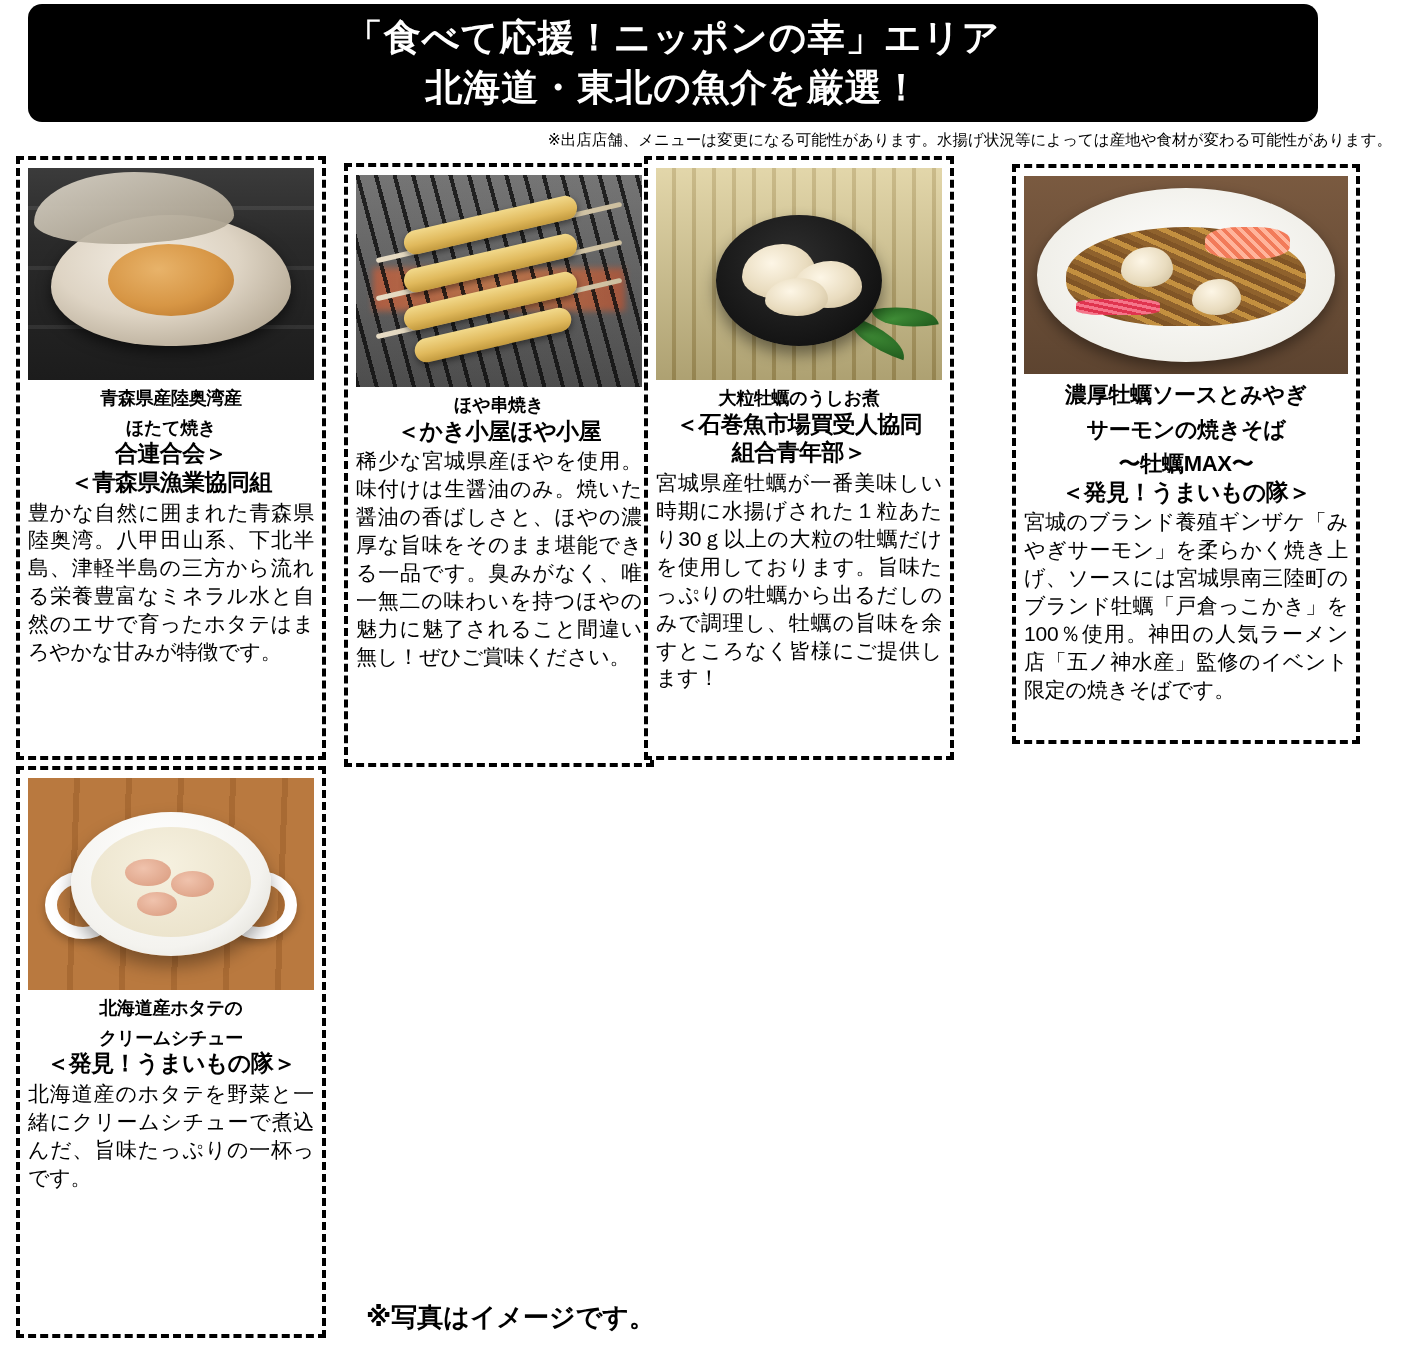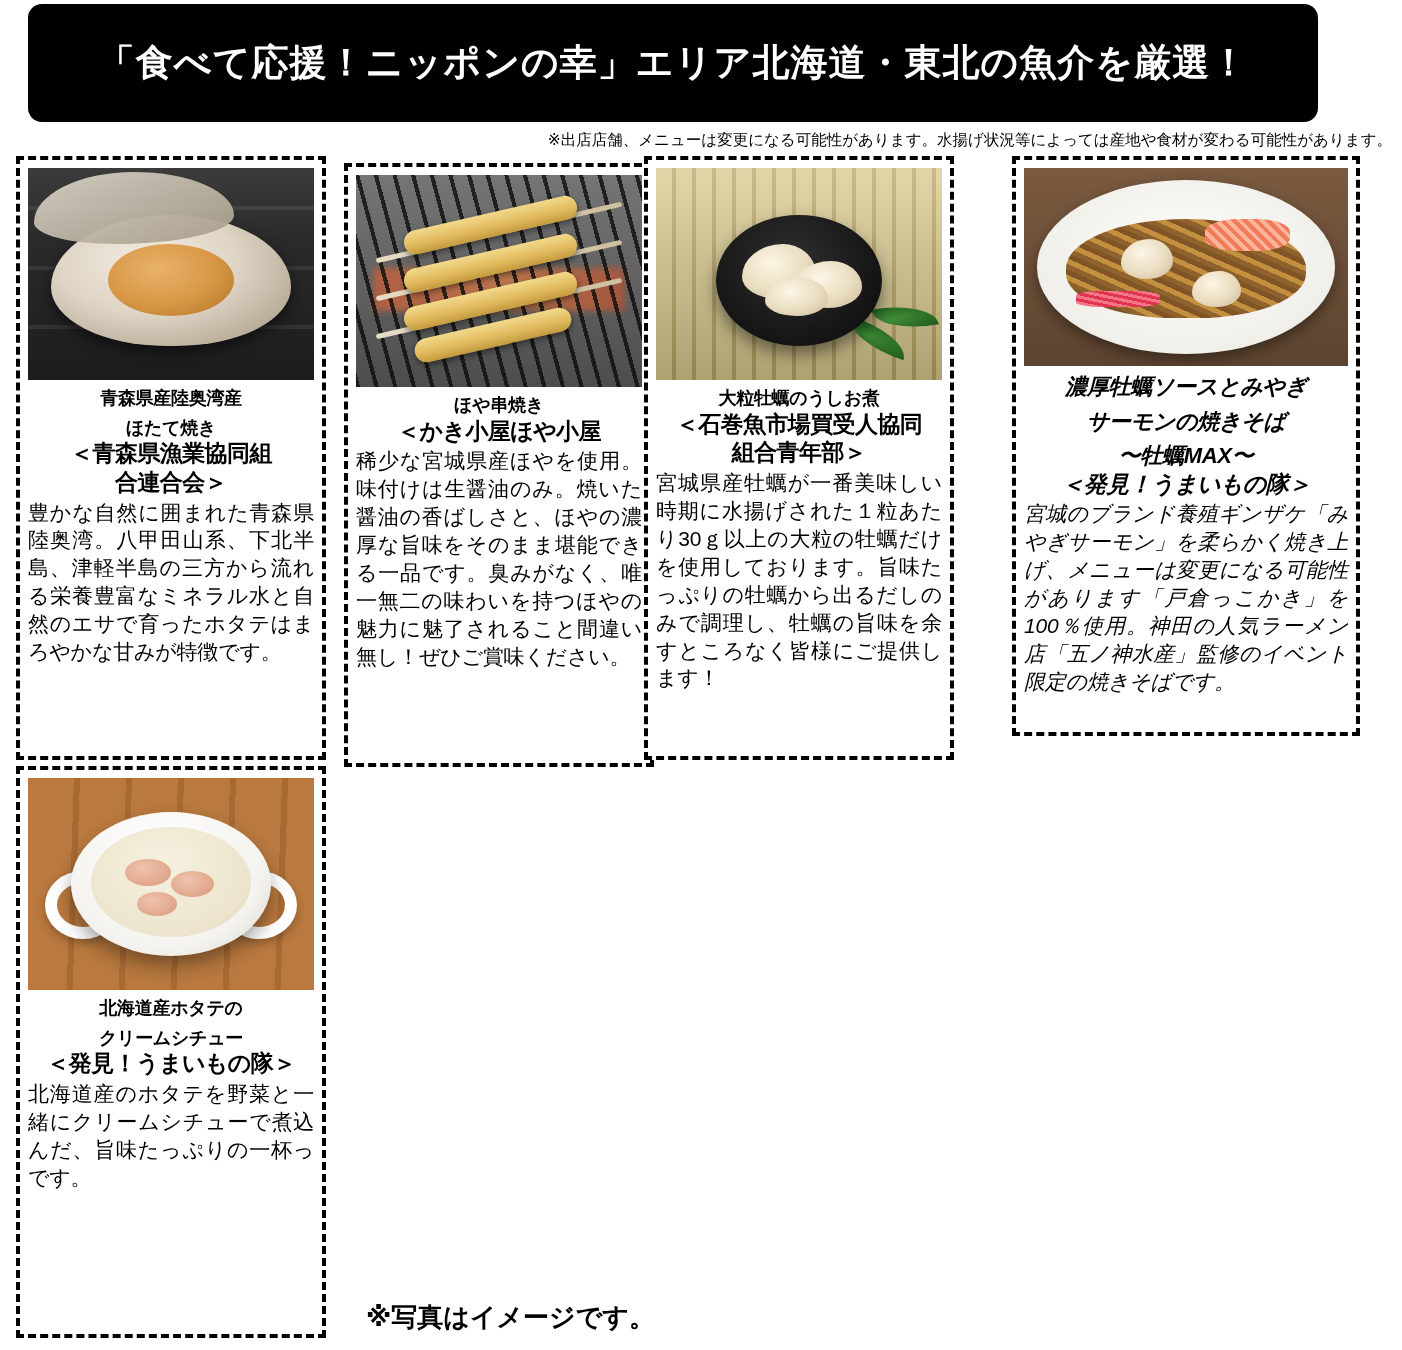--- a/index.html
+++ b/index.html
@@ -19,20 +19,21 @@
   
   .banner {
     position: absolute;
     left: 28px;
     top: 4px;
     width: 1290px;
     height: 118px;
     background: #000000;
     border-radius: 14px;
     display: flex;
+    flex-direction: column;
     align-items: center;
     justify-content: center;
   }
   .banner .line {
     color: #ffffff;
     font-weight: bold;
     font-size: 37px;
     letter-spacing: 1px;
     line-height: 1.35;
     text-align: center;
@@ -88,21 +89,21 @@
     margin-top: 2px;
     text-align: justify;
     text-justify: inter-character;
     letter-spacing: -0.2px;
   }
 
   
   #card-hotate   { left: 16px;   top: 156px; width: 310px; height: 604px; }
   #card-hoya     { left: 344px;  top: 163px; width: 310px; height: 604px; }
   #card-kaki     { left: 644px;  top: 156px; width: 310px; height: 604px; }
-  #card-yakisoba { left: 1012px; top: 156px; width: 348px; height: 580px; font-style: italic; }
+  #card-yakisoba { left: 1012px; top: 164px; width: 348px; height: 580px; }
   #card-stew     { left: 16px;   top: 766px; width: 310px; height: 572px; }
 
   #card-yakisoba .photo { height: 198px; }
   #card-yakisoba .title { font-size: 22px; }
   #card-yakisoba .desc  { font-size: 21px; }
 
   
   .ph-base { position: absolute; inset: 0; }
 
   
@@ -278,22 +279,22 @@
       <div class="grill-line" style="top:18%"></div>
       <div class="grill-line" style="top:46%"></div>
       <div class="grill-line" style="top:74%"></div>
       <div class="scallop-shell"></div>
       <div class="scallop-top"></div>
       <div class="scallop-meat"></div>
     </div>
   </div>
   <div class="title">青森県産陸奥湾産</div>
   <div class="title">ほたて焼き</div>
+  <div class="subtitle">合連合会＞</div>
   <div class="subtitle">＜青森県漁業協同組</div>
-  <div class="subtitle">合連合会＞</div>
   <div class="desc">豊かな自然に囲まれた青森県陸奥湾。八甲田山系、下北半島、津軽半島の三方から流れる栄養豊富なミネラル水と自然のエサで育ったホタテはまろやかな甘みが特徴です。</div>
 </div>
 
 <div class="card" id="card-hoya">
   <div class="photo hoya-bg">
     <div class="ph-base" style="overflow:hidden">
       <div class="hoya-coal"></div>
       <div class="hoya-grate"></div>
       <div class="stick" style="left:6%; top:26%; width:88%"></div>
       <div class="stick" style="left:6%; top:44%; width:88%"></div>
@@ -335,21 +336,21 @@
       <div class="shrimp-flakes"></div>
       <div class="beni"></div>
       <div class="oyster" style="left:30%; top:36%; width:16%; height:20%"></div>
       <div class="oyster" style="left:52%; top:52%; width:15%; height:18%"></div>
     </div>
   </div>
   <div class="title">濃厚牡蠣ソースとみやぎ</div>
   <div class="title">サーモンの焼きそば</div>
   <div class="title">〜牡蠣MAX〜</div>
   <div class="subtitle">＜発見！うまいもの隊＞</div>
-  <div class="desc">宮城のブランド養殖ギンザケ「みやぎサーモン」を柔らかく焼き上げ、メニューは変更になる可能性があります「戸倉っこかき」を100％使用。神田の人気ラーメン店「五ノ神水産」監修のイベント限定の焼きそばです。</div>
+  <div class="desc">宮城のブランド養殖ギンザケ「みやぎサーモン」を柔らかく焼き上げ、ソースには宮城県南三陸町のブランド牡蠣「戸倉っこかき」を100％使用。神田の人気ラーメン店「五ノ神水産」監修のイベント限定の焼きそばです。</div>
 </div>
 
 <div class="card" id="card-stew">
   <div class="photo wood-bg">
     <div class="ph-base" style="overflow:hidden">
       <div class="stew-handle" style="left:6%; top:44%"></div>
       <div class="stew-handle" style="right:6%; top:44%"></div>
       <div class="stew-bowl"></div>
       <div class="stew-inner"></div>
       <div class="stew-bit" style="left:34%; top:38%; width:16%; height:13%"></div>

